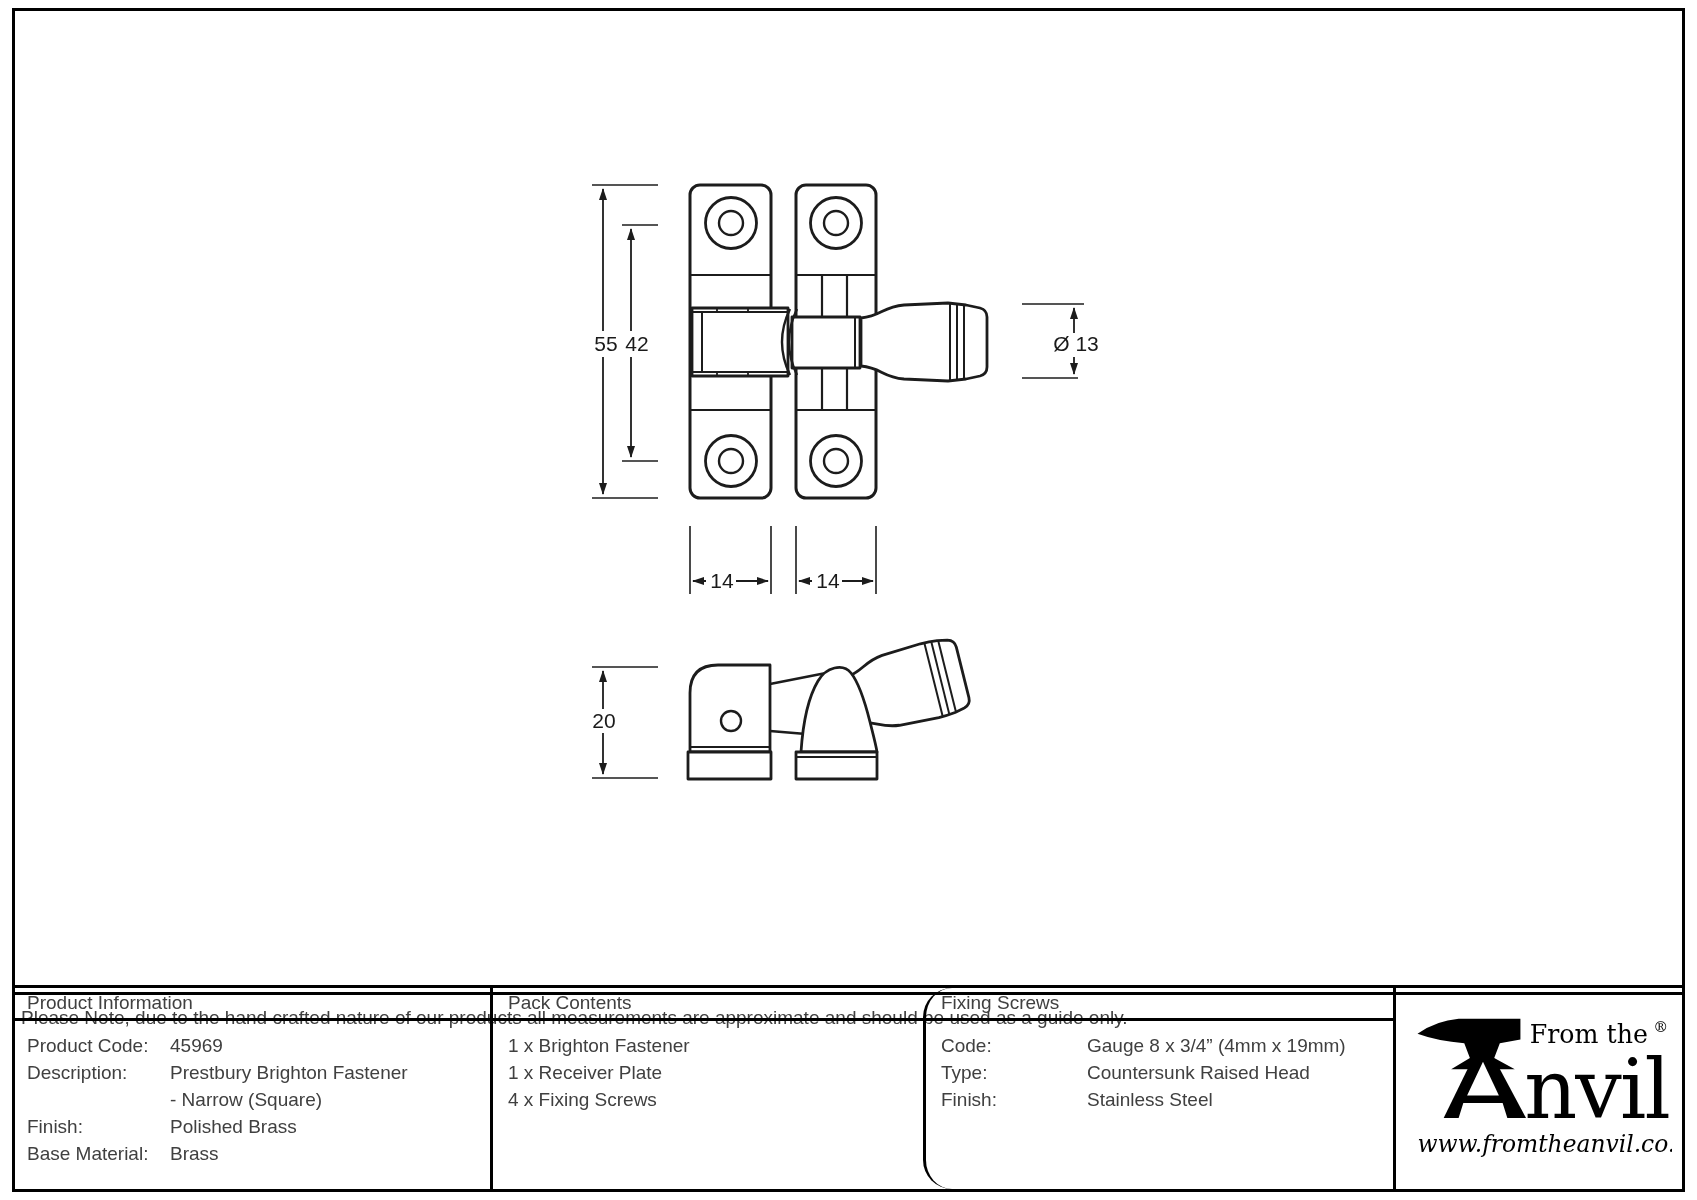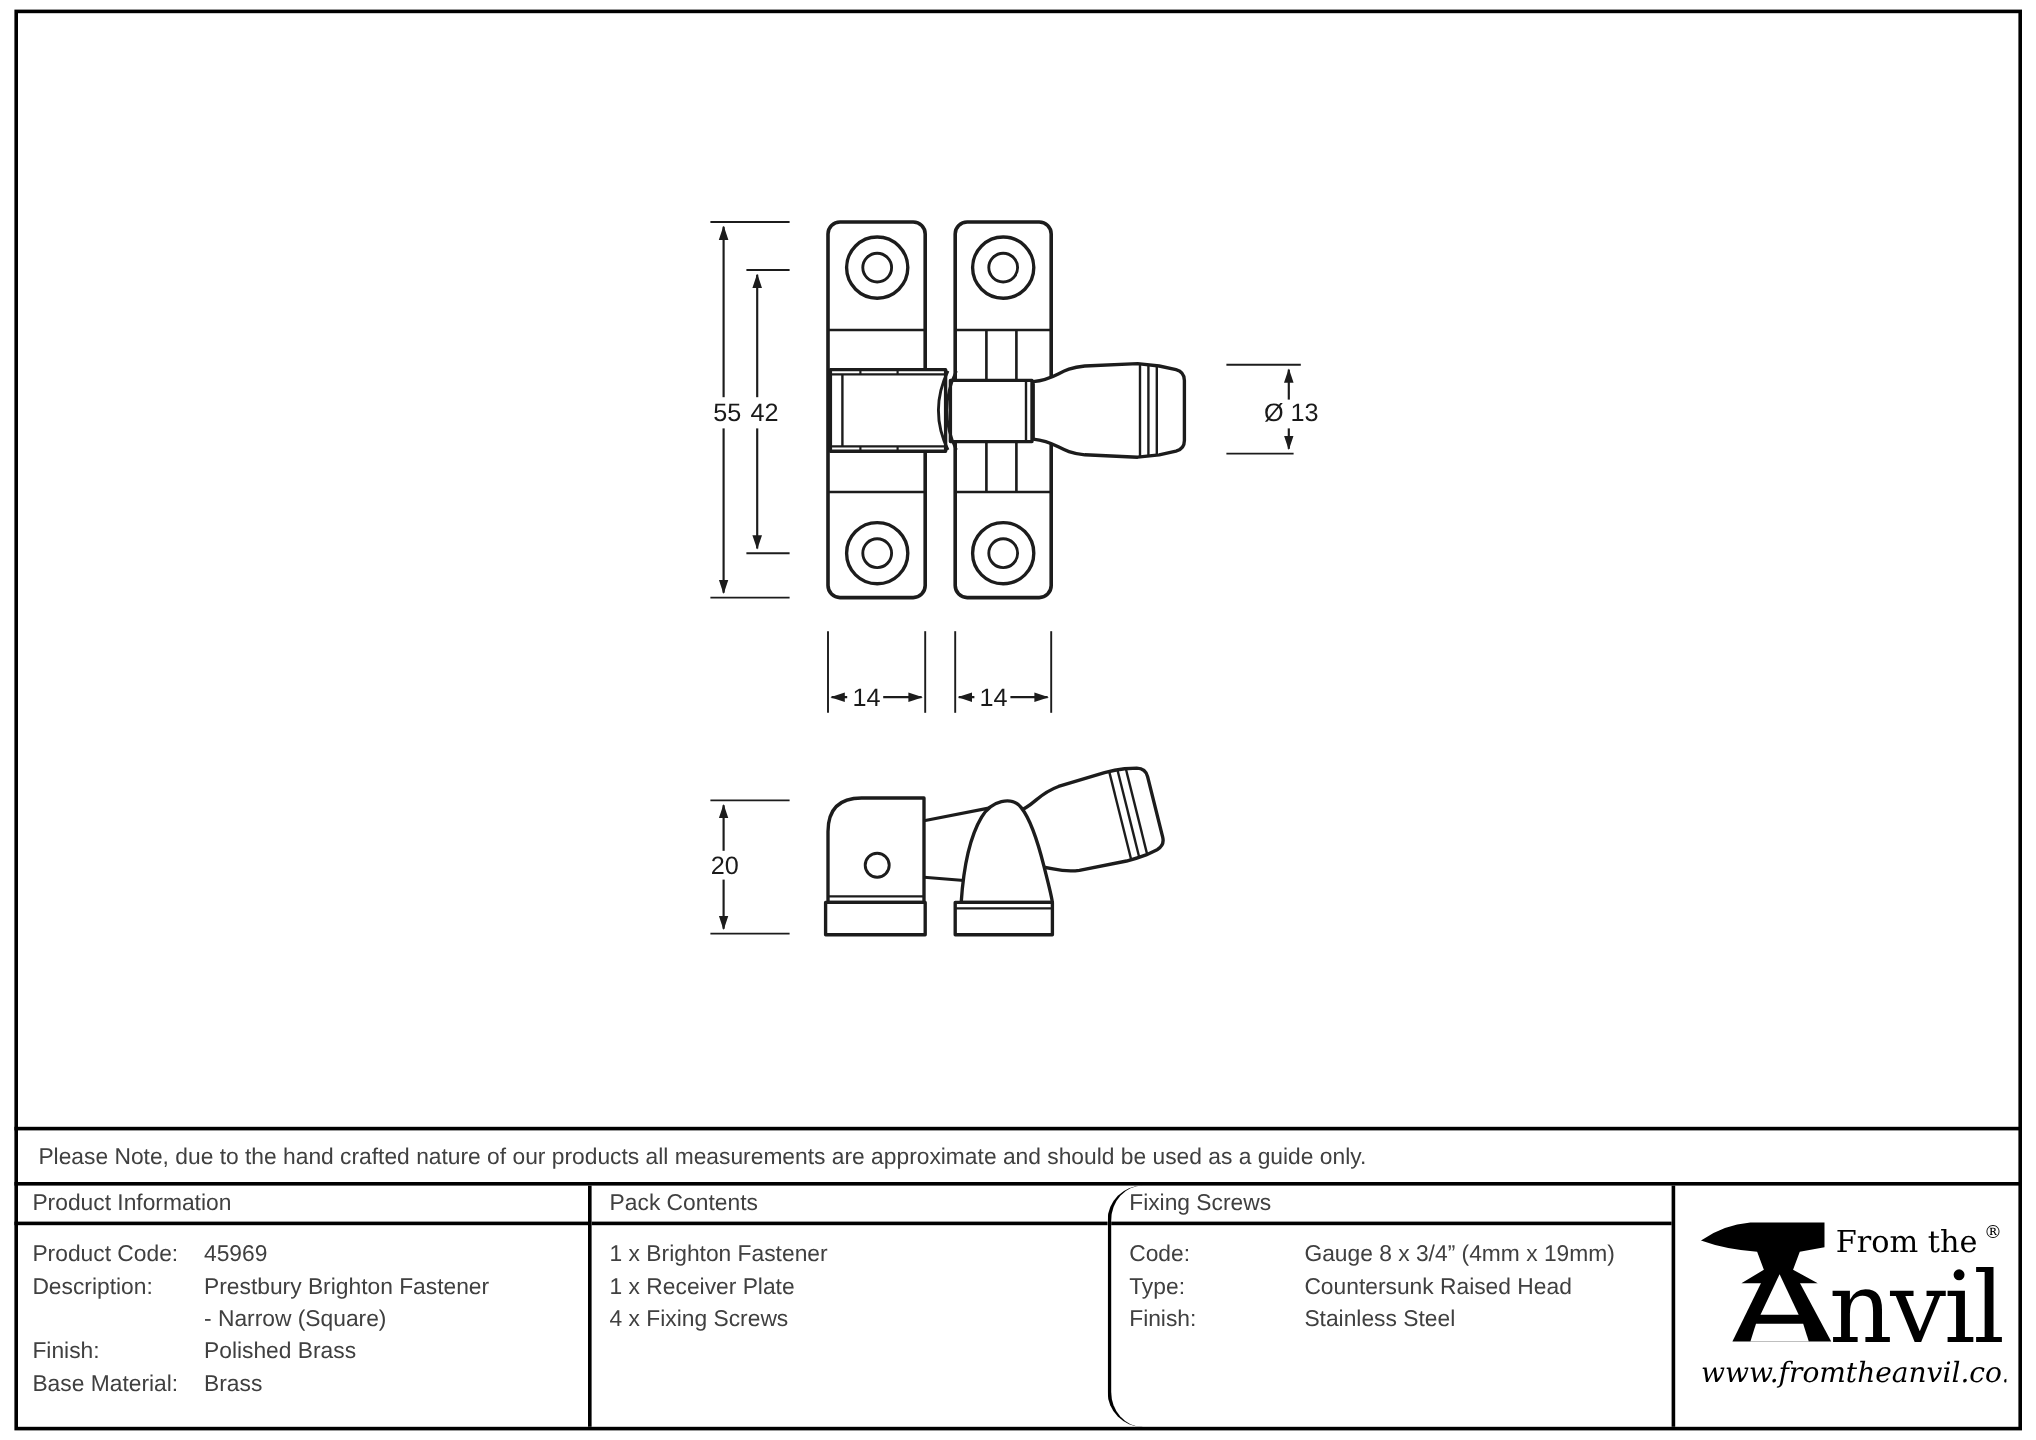--- a/index.html
+++ b/index.html
@@ -7,23 +7,23 @@
     position:relative; width:1697px; height:1200px; background:#ffffff;
     font-family:"Liberation Sans", sans-serif; color:#404040; overflow:hidden;
   }
   .outer-border {
     position:absolute; left:12px; top:8px; width:1673px; height:1184px;
     border:3px solid #000; box-sizing:border-box; pointer-events:none; z-index:5;
   }
   .drawing-svg { position:absolute; left:0; top:0; }
   .dimtext { font-family:"Liberation Sans", sans-serif; font-size:21px; fill:#1a1a1a; }
   .note-bar {
-    position:absolute; left:12px; top:939px; width:1673px; height:48px;
+    position:absolute; left:12px; top:992px; width:1673px; height:48px;
     border-top:3px solid #000; box-sizing:border-box;
-    display:flex; align-items:center; padding-left:20px; font-size:19px;
+    display:flex; align-items:center; padding-left:9px; font-size:19px;
   }
   .info-table {
     position:absolute; left:12px; top:985px; width:1673px; height:204px;
     border-top:3px solid #000; box-sizing:border-box; display:flex; font-size:19px;
   }
   .col { box-sizing:border-box; }
   .col-product { width:478px; }
   .col-pack { width:433px; border-left:3px solid #000; }
   .col-screws { width:470px; border-left:3px solid #000;border-radius:29px; }
   .col-logo { flex:1; border-left:3px solid #000; display:flex; align-items:center; justify-content:center; }

